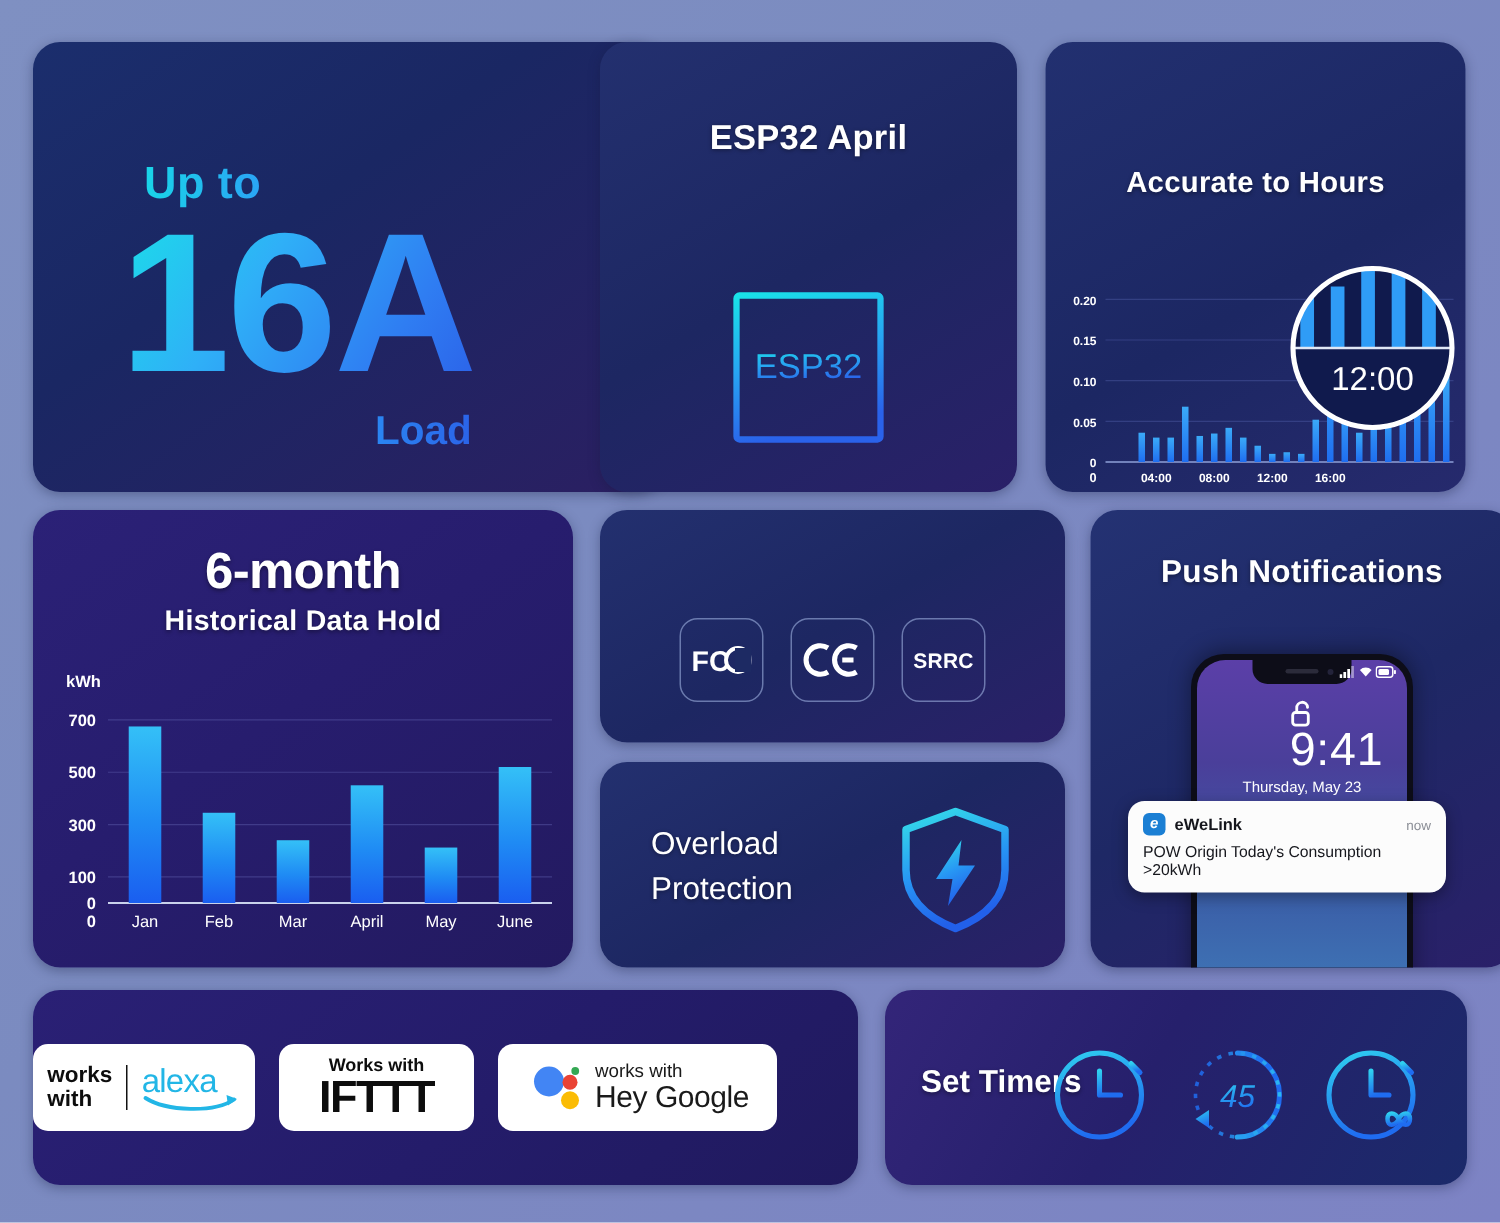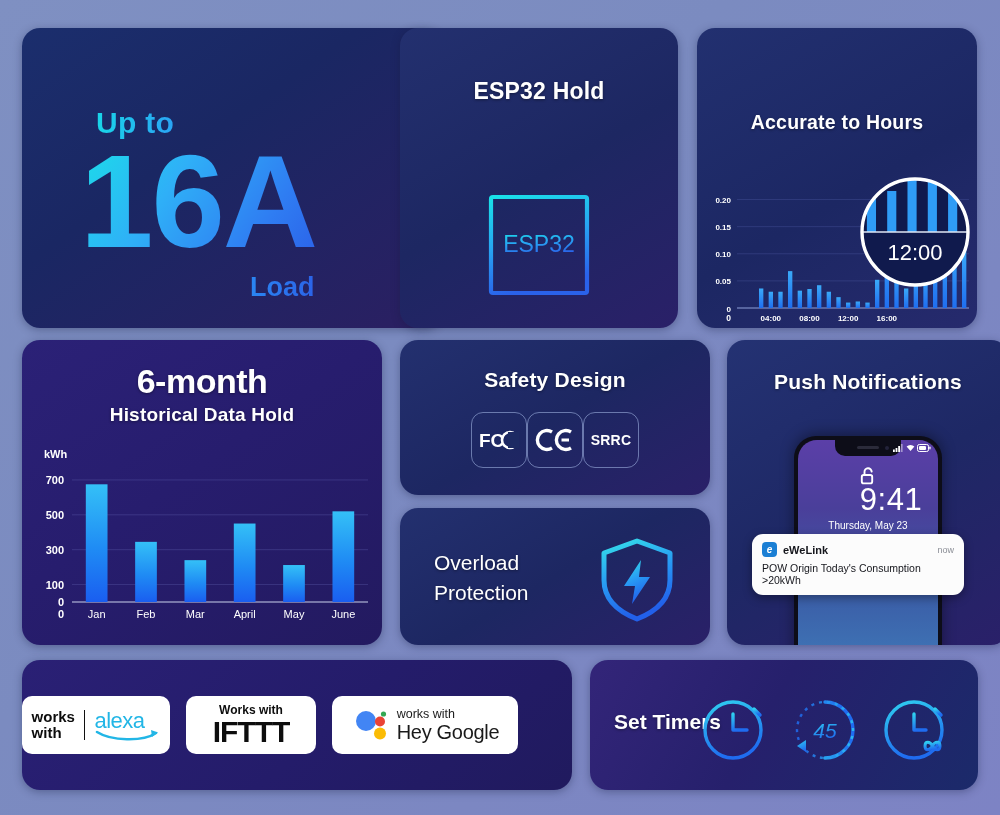--- a/index.html
+++ b/index.html
@@ -57,21 +57,21 @@
   #card-history { left: 22px; top: 340px; width: 360px; height: 305px;
     background: linear-gradient(145deg, #2b2177 0%, #271d6e 45%, #231a60 100%); }
   #hist-title { top: 22px; font-size: 34px; letter-spacing: -.5px; }
   #hist-sub { top: 64px; font-size: 19px; font-weight: bold; }
   .month-chart { position: absolute; left: 0; top: 100px; width: 360px; height: 200px; text-align: center; }
 
   
   #card-safety { left: 400px; top: 340px; width: 310px; height: 155px; }
   #safety-title { top: 28px; font-size: 21px; }
   .badge-row { position: absolute; top: 72px; width: 100%;
-    display: flex; justify-content: center; }
+    display: flex; justify-content: center; gap: 18px; }
   .cert-badge { width: 56px; height: 56px; border-radius: 12px;
     border: 1.4px solid rgba(170,190,235,.55);
     display: flex; align-items: center; justify-content: center;
     color: #fff; }
   .cert-text { font-size: 14px; font-weight: bold; letter-spacing: .2px; }
 
   
   #card-overload { left: 400px; top: 508px; width: 310px; height: 137px; }
   .ovl-text { position: absolute; left: 34px; top: 40px;
     color: #fff; font-size: 21px; line-height: 1.42; font-weight: normal;
@@ -150,21 +150,21 @@
 
 <div class="grid">
 
   <div class="card" id="card-amperage">
     <div class="up-to">Up to</div>
     <div class="big-amp">16A</div>
     <div class="load-lbl">Load</div>
   </div>
 
   <div class="card card-navy" id="card-esp32">
-    <div class="card-title" id="esp32-title">ESP32 Hold</div>
+    <div class="card-title" id="esp32-title">ESP32 April</div>
     <div class="chip-wrap">
       <svg width="150" height="150" viewBox="0 0 150 150">
         <defs>
           <linearGradient id="chipGrad" x1="0" y1="0" x2="0.25" y2="1">
             <stop offset="0%" stop-color="#19e2e8"></stop>
             <stop offset="50%" stop-color="#27a6f3"></stop>
             <stop offset="100%" stop-color="#2a62ea"></stop>
           </linearGradient>
         </defs>
         <g stroke="url(#chipGrad)" stroke-width="4.2" fill="none" stroke-linecap="round">
@@ -331,21 +331,20 @@
             <text x="222.66666666666666" y="178" text-anchor="middle" font-family="Liberation Sans, sans-serif" font-size="11" fill="#ffffff">April</text>
             <text x="272" y="178" text-anchor="middle" font-family="Liberation Sans, sans-serif" font-size="11" fill="#ffffff">May</text>
             <text x="321.33333333333337" y="178" text-anchor="middle" font-family="Liberation Sans, sans-serif" font-size="11" fill="#ffffff">June</text>
             <text x="42" y="178" text-anchor="end" font-family="Liberation Sans, sans-serif" font-size="11" fill="#ffffff" font-weight="bold">0</text>
           </g>
       </svg>
     </div>
   </div>
 
   <div class="card card-navy" id="card-safety">
-    <div class="card-title" id="safety-title">Safety Design</div>
     <div class="badge-row">
       <div class="cert-badge">
         <svg width="40" height="22" viewBox="0 0 40 22">
           <text x="0" y="18" font-family="Liberation Sans, sans-serif" font-size="19" font-weight="bold" fill="#ffffff">FC</text>
           <circle cx="31" cy="11" r="8" fill="none" stroke="#ffffff" stroke-width="2.6"></circle>
           <rect x="29" y="3" width="11" height="16" fill="#1d2a63"></rect>
         </svg>
       </div>
       <div class="cert-badge">
         <svg width="40" height="24" viewBox="0 0 40 24">

